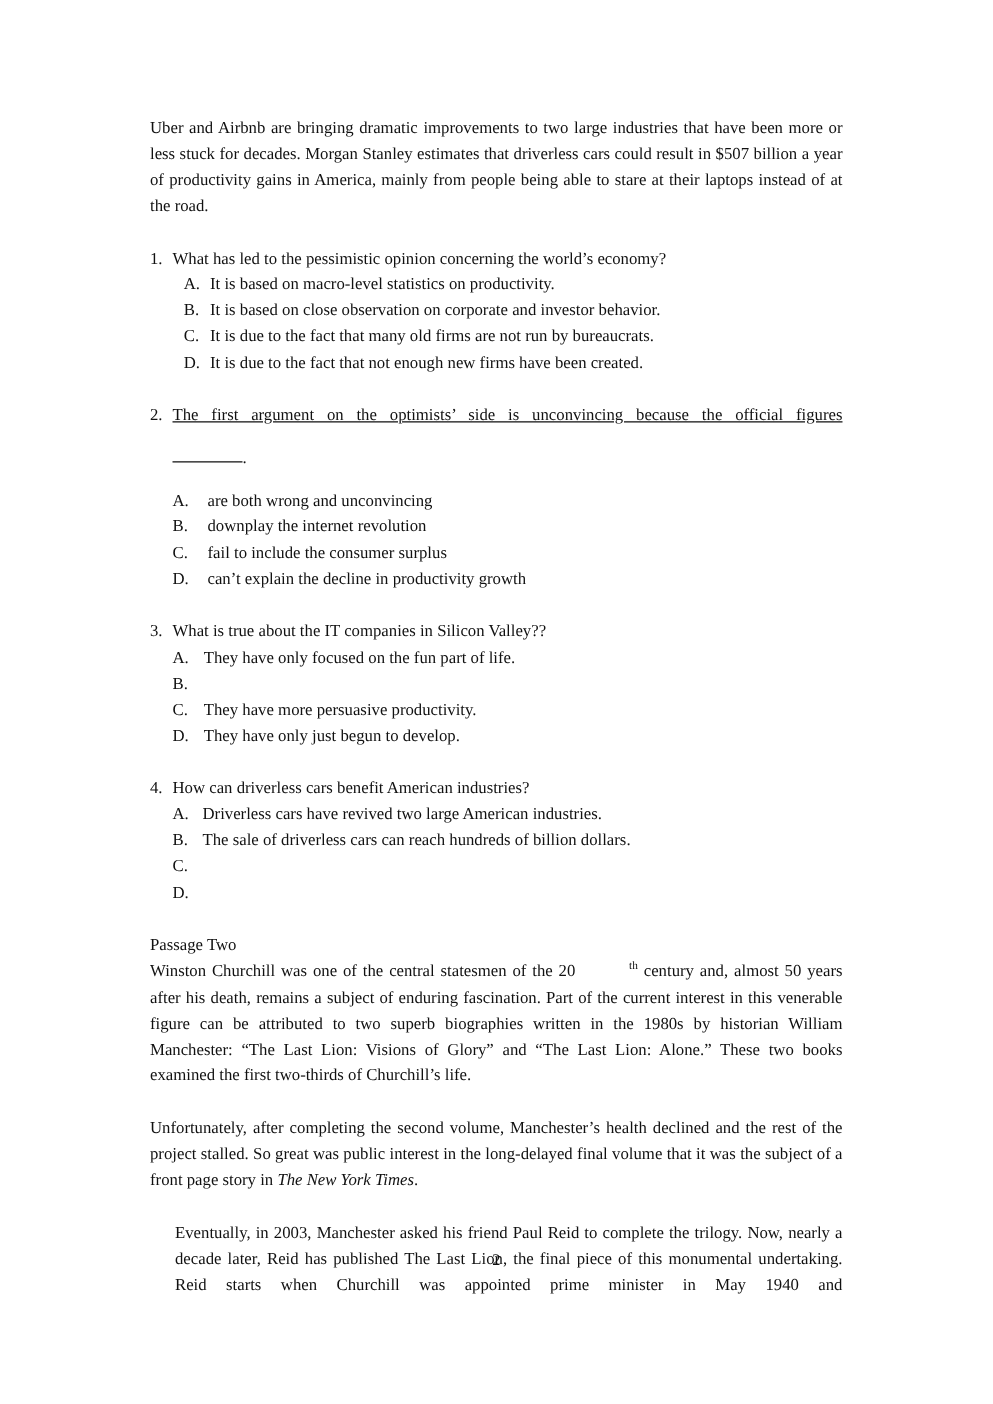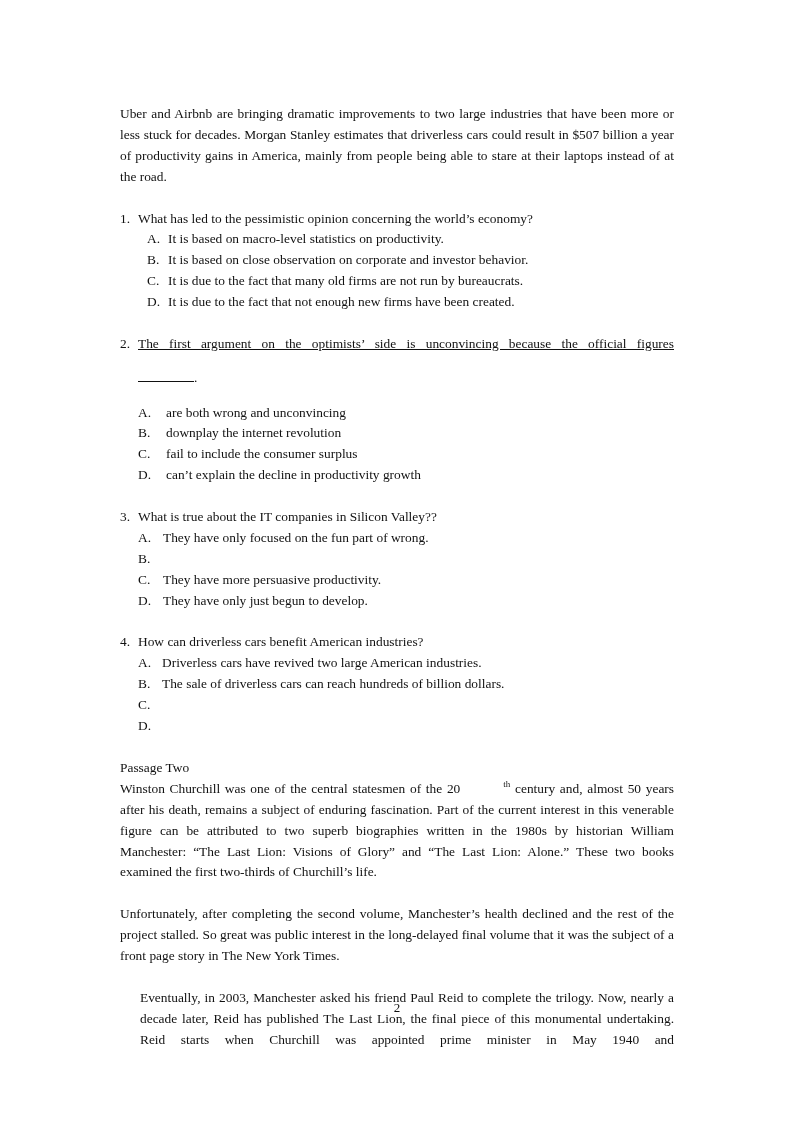--- a/index.html
+++ b/index.html
@@ -2,36 +2,36 @@
 <html><head>
 <meta charset="utf-8">
 <style>
   html, body { margin: 0; padding: 0; background: #ffffff; }
   body {
     width: 794px; height: 1123px; position: relative; overflow: hidden;
     font-family: "Liberation Serif", "DejaVu Serif", serif;
     color: #111111;
   }
   .page {
-    position: absolute; left: 120px; top: 104px; width: 554px;
+    position: absolute; left: 120px; top: 92px; width: 554px;
     font-size: 13.4px; line-height: 20.9px;
   }
   .para { text-align: justify; margin: 0; }
   .gap { height: 20.9px; }
   .q-stem { display: flex; margin: 0; }
   .q-num { width: 18px; flex: none; }
   .q-text { flex: 1; text-align: justify; }
   .q-text.spread { text-align: justify; text-align-last: justify; text-decoration: underline; }
   .opt { display: flex; margin: 0; }
   .opt-letter { flex: none; }
   .blank { display: block; padding-left: 18px; }
   .blank-line { display: inline-block; width: 56px; border-bottom: 1px solid #111; height: 12px; vertical-align: baseline; }
   .heading { font-weight: normal; margin: 0; }
   .sup { font-size: 9px; vertical-align: super; line-height: 0; margin-left: 43px; }
-  .italic { }
+  .italic { font-style: italic; }
   .page-number {
     position: absolute; top: 1000px; left: 0; width: 794px; text-align: center;
     font-size: 13px;
   }
   
   .q1 .opt { padding-left: 27px; }
   .q1 .opt-letter { width: 21px; }
   .q2 .opt { padding-left: 18px; }
   .q2 .opt-letter { width: 28px; }
   .q3 .opt { padding-left: 18px; }
@@ -96,21 +96,21 @@
   </div>
   <div class="gap"></div>
 
   <div class="question q3">
     <p class="q-stem">
       <span class="q-num">3.</span>
       <span class="q-text">What is true about the IT companies in Silicon Valley??</span>
     </p>
     <p class="opt">
         <span class="opt-letter">A.</span>
-        <span>They have only focused on the fun part of wrong.</span>
+        <span>They have only focused on the fun part of life.</span>
       </p>
     <p class="opt">
         <span class="opt-letter">B.</span>
       </p>
     <p class="opt">
         <span class="opt-letter">C.</span>
         <span>They have more persuasive productivity.</span>
       </p>
     <p class="opt">
         <span class="opt-letter">D.</span>

